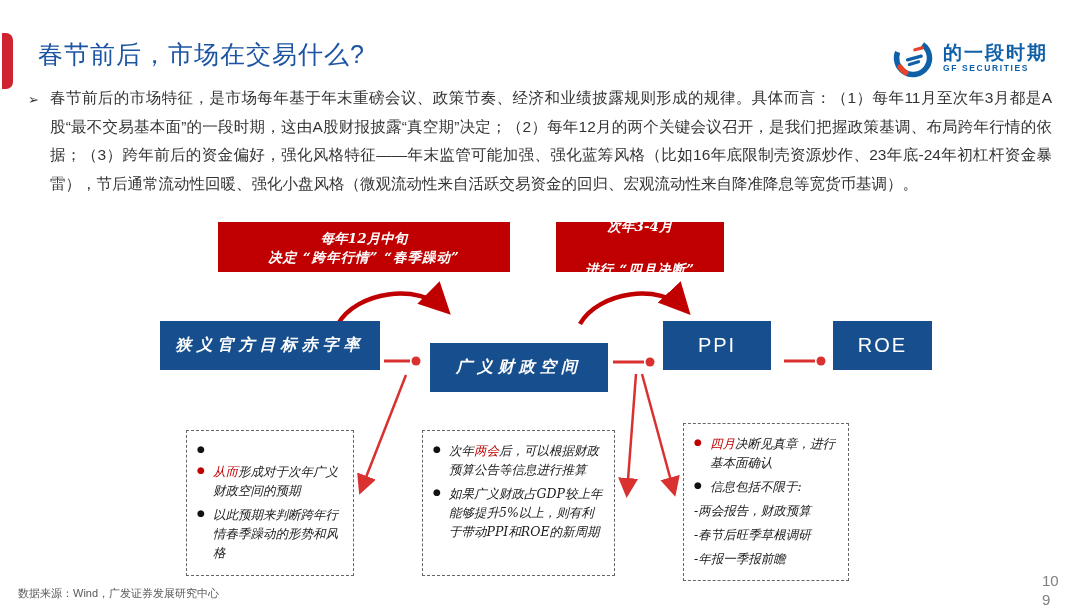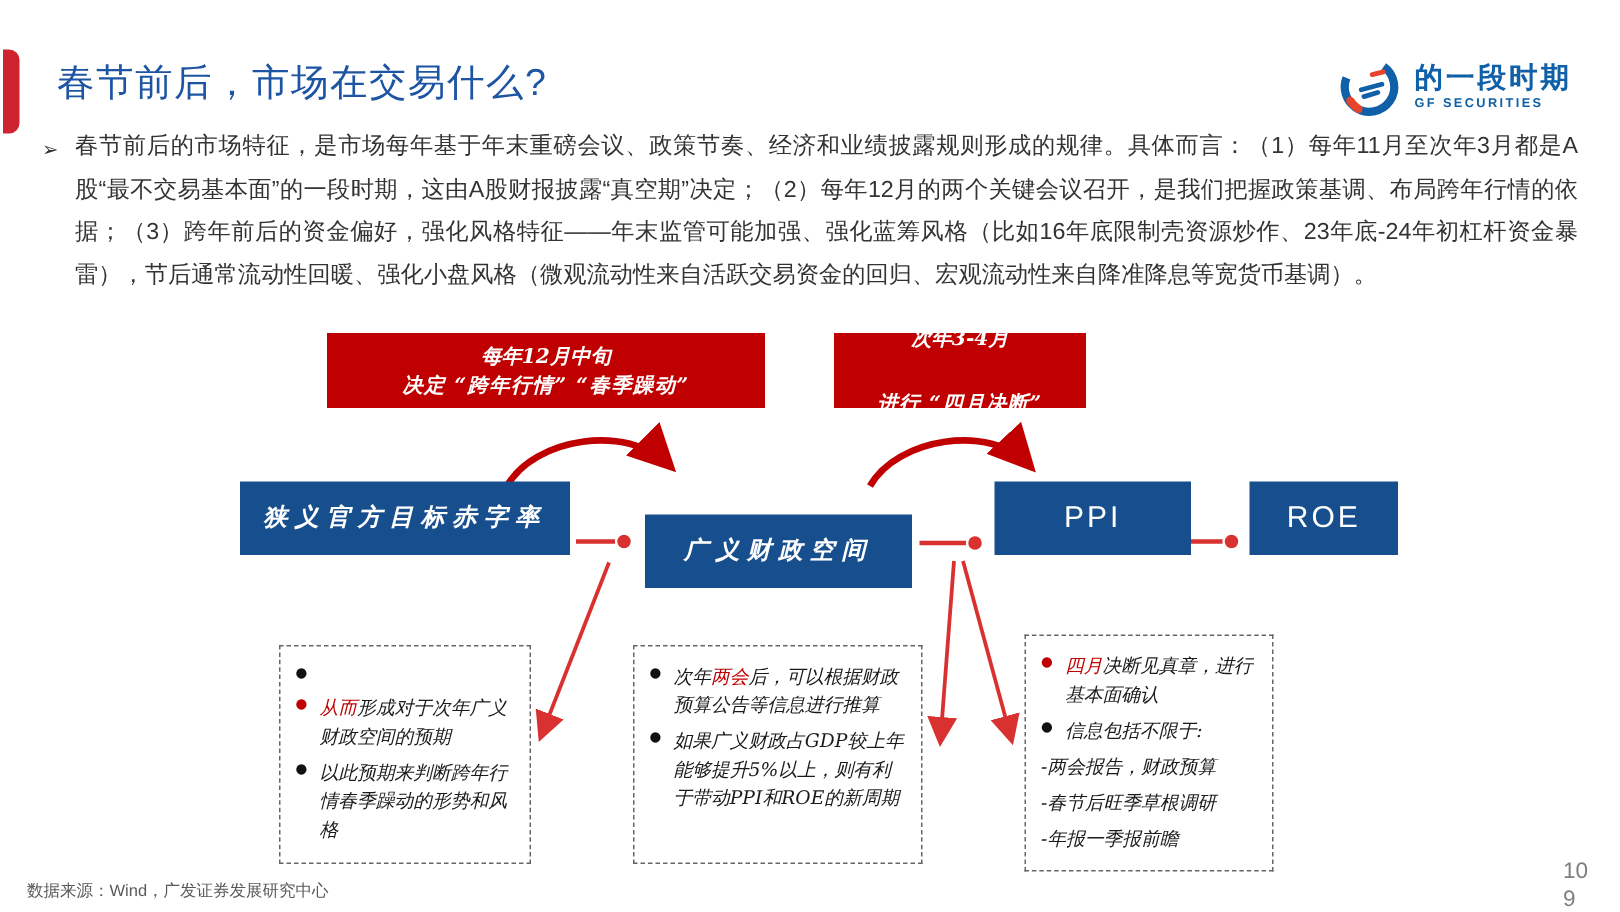--- a/index.html
+++ b/index.html
@@ -29,21 +29,21 @@
   #rl1{left:218px;top:222px;width:292px;height:50px;}
   #rl2{left:556px;top:222px;width:168px;height:50px;gap:27px;}
 
   
   .flow-node{position:absolute;top:321px;height:49px;background:#174f8e;border-radius:0;
              color:#fff;display:flex;align-items:center;justify-content:center;z-index:2;}
   .flow-node.cn{font-weight:bold;font-size:16px;letter-spacing:5px;}
   .flow-node.en{font-size:20px;letter-spacing:2px;font-family:"Liberation Sans",sans-serif;font-style:normal;}
   #fn1{left:160px;width:220px;}
   #fn2{left:430px;width:178px;margin-top:22px;}
-  #fn3{left:663px;width:131px;}
+  #fn3{left:663px;width:108px;}
   #fn4{left:833px;width:99px;}
 
   
   .detail-box{position:absolute;border:1.6px dashed #666;background:#fff;z-index:2;
               padding:10px 8px 8px 10px;box-sizing:border-box;font-size:12.5px;line-height:1.52;color:#1a1a1a;}
   #db1{left:186px;top:430px;width:168px;height:146px;}
   #db2{left:422px;top:430px;width:193px;height:146px;}
   #db3{left:683px;top:423px;width:166px;height:158px;}
   .d-item{display:flex;margin-bottom:5px;}
   .d-marker{width:16px;flex:0 0 16px;font-size:9px;padding-top:2px;color:#111;}

